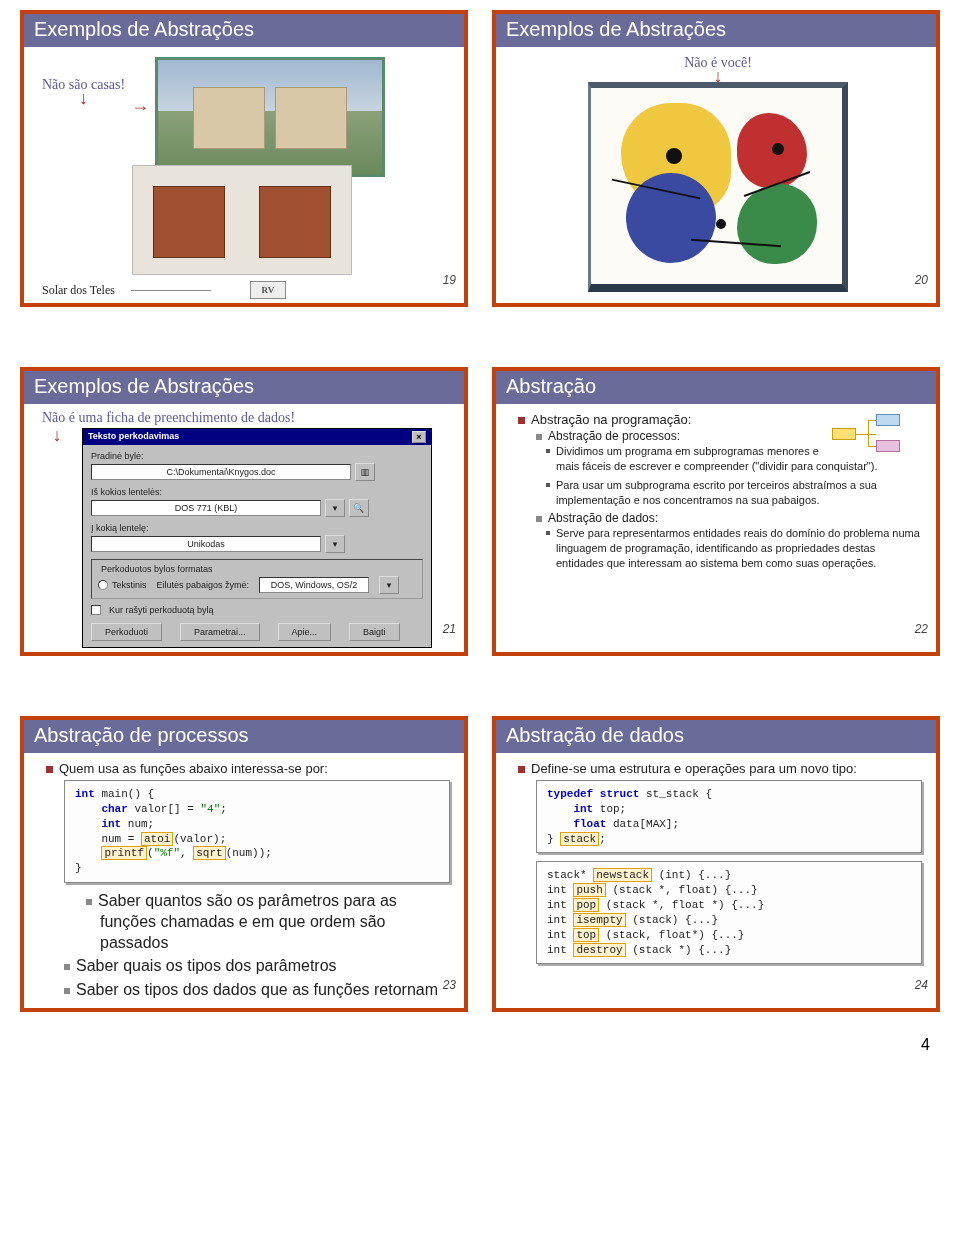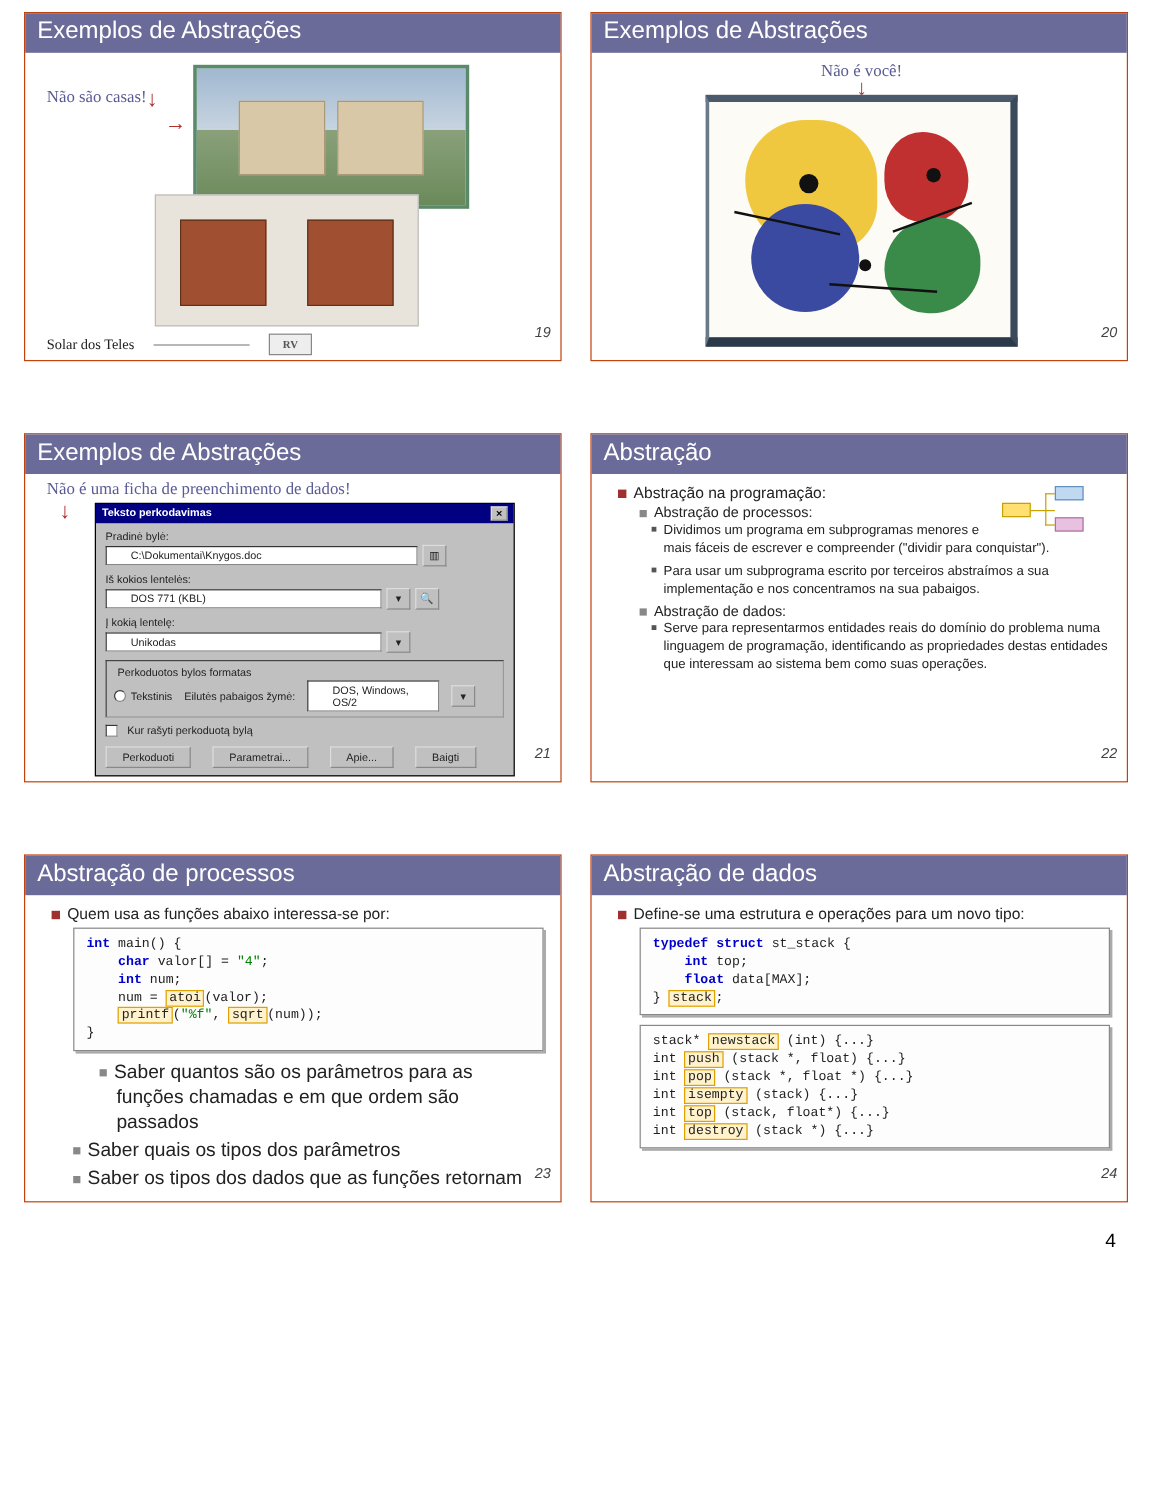--- a/index.html
+++ b/index.html
@@ -17,21 +17,21 @@
     font-size: 16px;
     color: #000;
   }
   .row {
     display: flex;
     gap: 24px;
     margin-bottom: 60px;
   }
   .slide {
     width: 448px;
-    border: 1px solid #c2410c;
+    border: 4px solid #c2410c;
     background: #fff;
     display: flex;
     flex-direction: column;
     position: relative;
   }
   .slide-header {
     background: #6b6b99;
     color: #fff;
     font-size: 20px;
     padding: 4px 10px 6px 10px;
@@ -106,21 +106,21 @@
     display: flex;
     align-items: center;
     gap: 16px;
     margin-top: 6px;
     font-family: Liberation Serif, serif;
     font-size: 12px;
   }
   .s19-rv {
     width: 36px; height: 18px; border: 1px solid #888;
     background: #eee; display: flex; align-items: center; justify-content: center;
-    font-size: 9px; font-weight: bold; color: #555;
+    font-size: 9px; font-weight: bold; color: #555; margin-left: 23px;
   }
   
   .s20-body { display: flex; flex-direction: column; align-items: center; }
   .s20-art {
     width: 260px; height: 210px;
     border-top: 6px solid #4a5a6a;
     border-left: 3px solid #6a7a8a;
     border-right: 6px solid #3a4a5a;
     border-bottom: 8px solid #2a3a4a;
     background: #fdfbf5;
@@ -158,22 +158,22 @@
   .dialog {
     width: 350px; background: #c0c0c0; border: 1px solid #000;
     margin-left: 10px; margin-top: 2px;
     font-size: 9px;
   }
   .dialog-title { background: #000080; color: #fff; padding: 2px 5px; font-weight: bold; display: flex; justify-content: space-between; }
   .dialog-body { padding: 6px 8px; }
   .dlg-field { margin-bottom: 6px; }
   .dlg-label { font-size: 9px; margin-bottom: 2px; }
   .dlg-input {
-    background: #fff; border: 1px inset #888; padding: 2px 20px;
-    font-size: 9px; width: 260px; display: inline-block;
+    background: #fff; border: 1px inset #888; padding: 2px 4px;
+    font-size: 9px; width: 260px; display: inline-block; text-align: center;
   }
   .dlg-row { display: flex; align-items: center; gap: 4px; }
   .dlg-btn-s { width: 20px; height: 18px; border: 1px outset #ddd; background: #c0c0c0; display: inline-flex; align-items: center; justify-content: center; font-size: 9px; }
   .dlg-buttons { display: flex; gap: 18px; margin-top: 8px; }
   .dlg-btn { border: 1px outset #ddd; background: #c0c0c0; padding: 3px 13px; font-size: 9px; }
   .chk { display: inline-block; width: 10px; height: 10px; border: 1px inset #888; background: #fff; margin-right: 4px; vertical-align: middle; }
   .red-sq { display: inline-block; width: 7px; height: 7px; background: #a03030; margin-right: 6px; vertical-align: middle; }
   .gray-sq { display: inline-block; width: 6px; height: 6px; background: #888; margin-right: 6px; vertical-align: middle; }
   .dot-b { display: inline-block; width: 4px; height: 4px; background: #555; margin-right: 6px; vertical-align: middle; margin-bottom: 2px; }
   .lvl1 { margin-left: 4px; font-size: 13px; margin-bottom: 2px; }
@@ -211,21 +211,21 @@
 </style>
 </head>
 <body>
 
 <div class="row">
 
   <div class="slide">
     <div class="slide-header">Exemplos de Abstrações</div>
     <div class="slide-body s19-body">
       <div class="s19-top">
-        <div style="display:flex;align-items:center;margin-top:20px;">
+        <div style="display:flex;flex-direction:column;align-items:center;margin-top:20px;">
           <span class="annotation">Não são casas!</span>
           <span class="arrow-down">↓</span>
         </div>
         <span class="arrow-right" style="margin-top:38px;">→</span>
         <div class="s19-houses"></div>
       </div>
       <div style="display:flex;justify-content:flex-start;margin-left:90px;margin-top:-8px;">
         <div class="s19-plan"></div>
       </div>
       <div class="s19-bottom">

